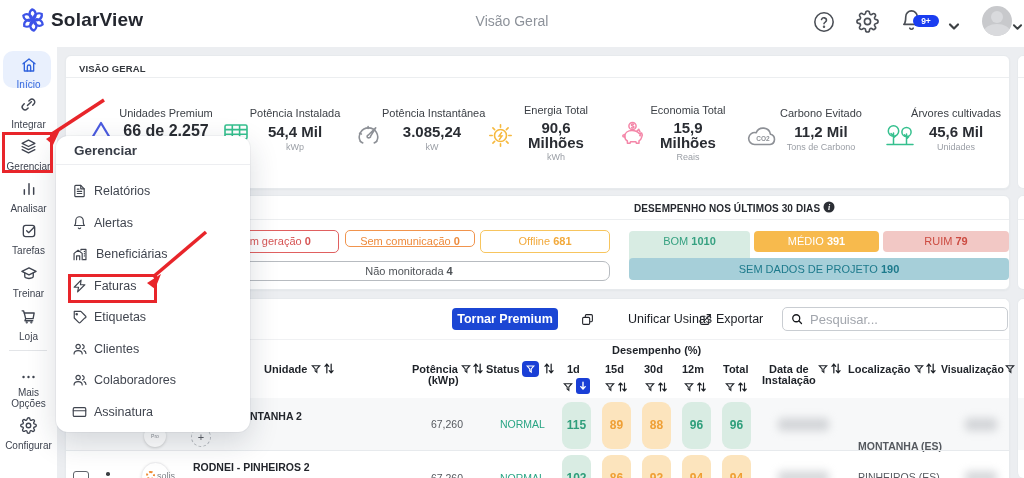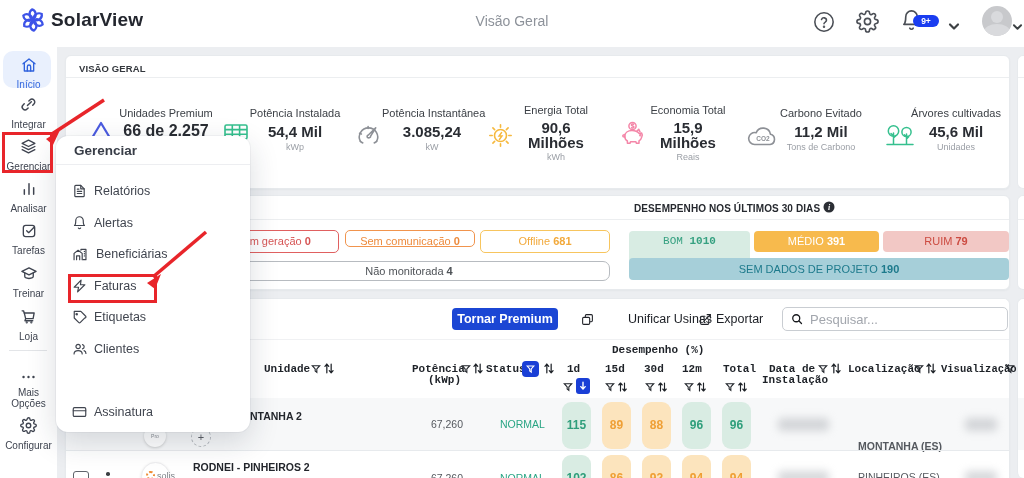--- a/index.html
+++ b/index.html
@@ -29,21 +29,21 @@
   .hline { position:absolute; background:#eceef0; height:1px; }
   
   .stat { position:absolute; text-align:center; }
   .stat .lb { font-size:11px; color:#3c4046; white-space:nowrap; }
   .stat .vl { font-size:15px; font-weight:700; color:#2a2d33; line-height:15px; }
   .stat .un { font-size:9px; color:#9a9ea5; }
   
   .obtn { position:absolute; border-radius:5px; border:1px solid; text-align:center; font-size:11px; background:#fff; }
   .fbtn { position:absolute; border-radius:4px; text-align:center; font-size:11px; }
   
-  .th { font-size:11px; font-weight:700; color:#1e2228;font-family:Liberation Mono, monospace; }
+  .th { font-size:11px; font-weight:700; color:#1e2228; }
   .td { font-size:10.5px; color:#55595f; }
   .chip { position:absolute; width:29px; height:47px; border-radius:9px; text-align:center; font-size:12px; font-weight:700; line-height:47px; }
   .chip.g { background:#d9ece3; color:#2f9e7b; }
   .chip.o { background:#fce4bd; color:#ef9f35; }
   .blur-blob { position:absolute; background:#b5b8bd; border-radius:4px; filter:blur(4px); opacity:0.55; }
   
   #menu { position:absolute; left:56px; top:136px; width:194px; height:296px; background:#ffffff; border-radius:12px; box-shadow:0 10px 30px rgba(25,35,55,0.16), 0 0 0 1px rgba(25,35,55,0.04); z-index:20; }
   .mi { position:absolute; left:0; width:194px; height:31px; }
   .mi .mtxt { position:absolute; left:38px; top:50%; transform:translateY(-50%); font-size:12.5px; color:#40454f; font-weight:500; }
   .mi svg { position:absolute; left:16px; top:50%; transform:translateY(-50%); }
@@ -150,21 +150,21 @@
     <svg class="abs" style="left:823px;top:201px;" width="12" height="12" viewBox="0 0 12 12">
         <circle cx="6" cy="6" r="5.5" fill="#2b2e34"></circle>
         <text x="6" y="9" text-anchor="middle" font-size="8" font-weight="700" fill="#fff" font-family="Liberation Serif, serif" font-style="italic">i</text>
       </svg>
     <div class="hline" style="left:66px;top:219px;width:943px;"></div>
     <div class="hline" style="left:1018px;top:219px;width:6px;"></div>
     <div class="obtn" style="left:208px;top:230px;width:131px;height:23px;line-height:21px;border-color:#e06060;color:#d65454;">Sem geração <b>0</b></div>
     <div class="obtn" style="left:345px;top:230px;width:130px;height:17px;line-height:21px;border-color:#f1944d;color:#ed8a3c;">Sem comunicação <b>0</b></div>
     <div class="obtn" style="left:480px;top:230px;width:130px;height:23px;line-height:21px;border-color:#f7c55e;color:#f2a93b;">Offline <b>681</b></div>
     <div class="obtn" style="left:208px;top:261px;width:402px;height:20px;line-height:18px;border-color:#b7bbc0;color:#4e5257;border-radius:7px;">Não monitorada <b>4</b></div>
-    <div class="fbtn" style="left:629px;top:231px;width:121px;height:32px;line-height:21px;background:#d8ece3;color:#36a181;font-family:Liberation Mono, monospace;">BOM <b>1010</b></div>
+    <div class="fbtn" style="left:629px;top:231px;width:121px;height:32px;line-height:21px;background:#d8ece3;color:#36a181;">BOM <b>1010</b></div>
     <div class="fbtn" style="left:754px;top:231px;width:125px;height:21px;line-height:21px;background:#f7ba4d;color:#ffffff;">MÉDIO <b>391</b></div>
     <div class="fbtn" style="left:883px;top:231px;width:126px;height:21px;line-height:21px;background:#f2c8c5;color:#cc4b41;">RUIM <b>79</b></div>
     <div class="fbtn" style="left:629px;top:258px;width:380px;height:22px;line-height:22px;background:#a6cfd9;color:#1d7a8c;">SEM DADOS DE PROJETO <b>190</b></div>
   </div>
 
   <div class="card" id="card3"></div>
   <div class="strip" id="strip3"></div>
   <div id="tablezone">
 
     <div class="abs" style="left:452px;top:308px;width:106px;height:22px;background:#1b46d4;border-radius:4px;color:#fff;font-size:12.5px;font-weight:600;text-align:center;line-height:22px;">Tornar Premium</div>
@@ -465,20 +465,29 @@
         </svg>
       <span class="mtxt">Clientes</span>
     </div>
     <div class="mi" style="top:165px;">
       <svg width="15" height="15" viewBox="0 0 24 24" fill="none" stroke="#40454f" stroke-width="1.9" stroke-linecap="round" stroke-linejoin="round">
           <path d="M20.6 13.4 13.4 20.6a2 2 0 0 1-2.8 0l-7-7V3h10.6l7.4 7.4a2 2 0 0 1 0 3z"></path>
           <circle cx="7.5" cy="7.5" r="1.1"></circle>
         </svg>
       <span class="mtxt">Etiquetas</span>
     </div>
+    <div class="mi" style="top:228px;">
+      <svg width="16" height="15" viewBox="0 0 24 24" fill="none" stroke="#40454f" stroke-width="1.9" stroke-linecap="round" stroke-linejoin="round">
+          <circle cx="9" cy="8" r="3.5"></circle>
+          <path d="M2.5 20c0-3.5 3-5.5 6.5-5.5s6.5 2 6.5 5.5"></path>
+          <path d="M16 5a3.5 3.5 0 0 1 0 6.8"></path>
+          <path d="M18.5 14.6c2 .8 3 2.4 3 4.4"></path>
+        </svg>
+      <span class="mtxt">Colaboradores</span>
+    </div>
     <div class="mi" style="top:260px;">
       <svg width="15" height="15" viewBox="0 0 24 24" fill="none" stroke="#40454f" stroke-width="1.9" stroke-linecap="round" stroke-linejoin="round">
           <rect x="2" y="5" width="20" height="14" rx="2"></rect>
           <path d="M2 10h20"></path>
         </svg>
       <span class="mtxt">Assinatura</span>
     </div>
   </div>
 
   <div class="redbox" style="left:2px;top:132px;width:51px;height:41px;"></div>

